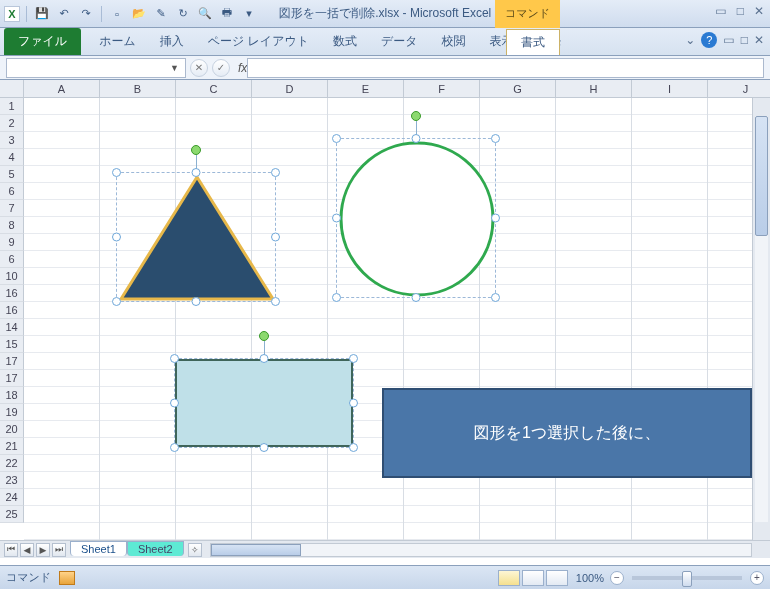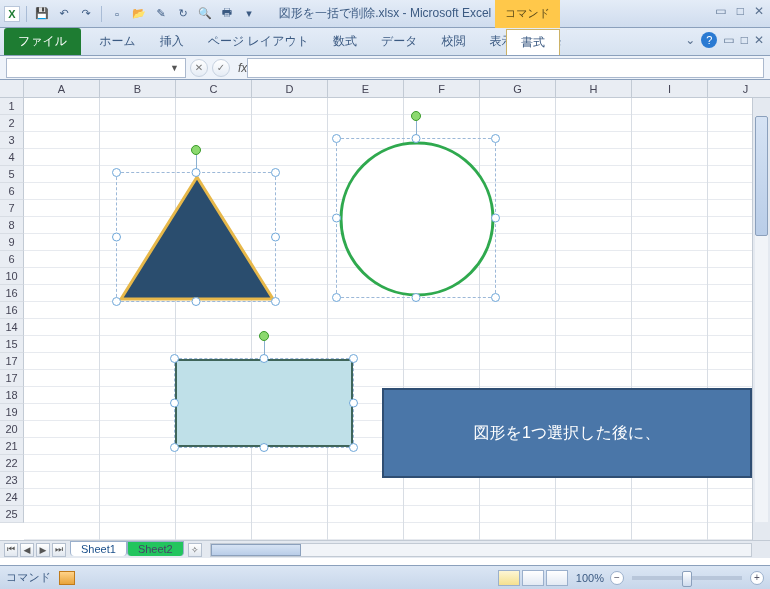--- a/index.html
+++ b/index.html
@@ -46,21 +46,21 @@
       repeating-linear-gradient(to right, transparent 0 75px, #d8dde4 75px 76px),
       repeating-linear-gradient(to bottom, transparent 0 16px, #e7eaef 16px 17px);
   }
   .vscroll { position: absolute; right: 0; top: 18px; bottom: 18px; width: 18px; background: #e4e9f0; border-left: 1px solid #c2cad4; }
   .vscroll-track { position: absolute; top: 18px; bottom: 18px; left: 2px; right: 2px; background: #f1f4f8; }
   .vscroll-thumb { position: absolute; top: 0; height: 120px; left: 0; right: 0; background: linear-gradient(#d6e3f4,#b9cde8); border: 1px solid #8ba0bc; border-radius: 2px; }
   .hscroll { position: absolute; left: 0; right: 0; bottom: 0; height: 18px; background: #e4e9f0; border-top: 1px solid #c2cad4; display: flex; align-items: center; }
   .sheet-nav { display: flex; align-items: center; gap: 2px; padding: 0 4px; }
   .sheet-nav-btn { width: 14px; height: 14px; background: linear-gradient(#fff,#e1e7ef); border: 1px solid #b5c0cf; font-size: 9px; color: #555; display: flex; align-items: center; justify-content: center; }
   .sheet-tab { background: #fff; border: 1px solid #9bb0cc; border-bottom: none; font-size: 11px; padding: 1px 10px; color: #1a4f8a; border-radius: 0 0 4px 4px; transform: translateY(-1px); }
-  .sheet-tab.inactive { background: #22c55e; color: #446; }
+  .sheet-tab.inactive { background: #5eead4; color: #446; }
   .hscroll-track { flex: 1; margin: 0 18px 0 8px; height: 14px; background: #f1f4f8; position: relative; border: 1px solid #c2cad4; }
   .hscroll-thumb { position: absolute; left: 0; width: 90px; top: 0; bottom: 0; background: linear-gradient(#d6e3f4,#b9cde8); border: 1px solid #8ba0bc; }
 
   
   .shape-box { position: absolute; border: 1px dashed #9cb8d8; }
   .handle { position: absolute; width: 9px; height: 9px; background: #fff; border: 1px solid #6fa7d9; border-radius: 50%; }
   .rot-handle { position: absolute; width: 10px; height: 10px; background: #8cd96f; border: 1px solid #3a9a2a; border-radius: 50%; left: 50%; transform: translateX(-50%); }
   .rot-line { position: absolute; width: 1px; background: #8bb0d0; left: 50%; }
 
   .tri-svg { position: absolute; }

